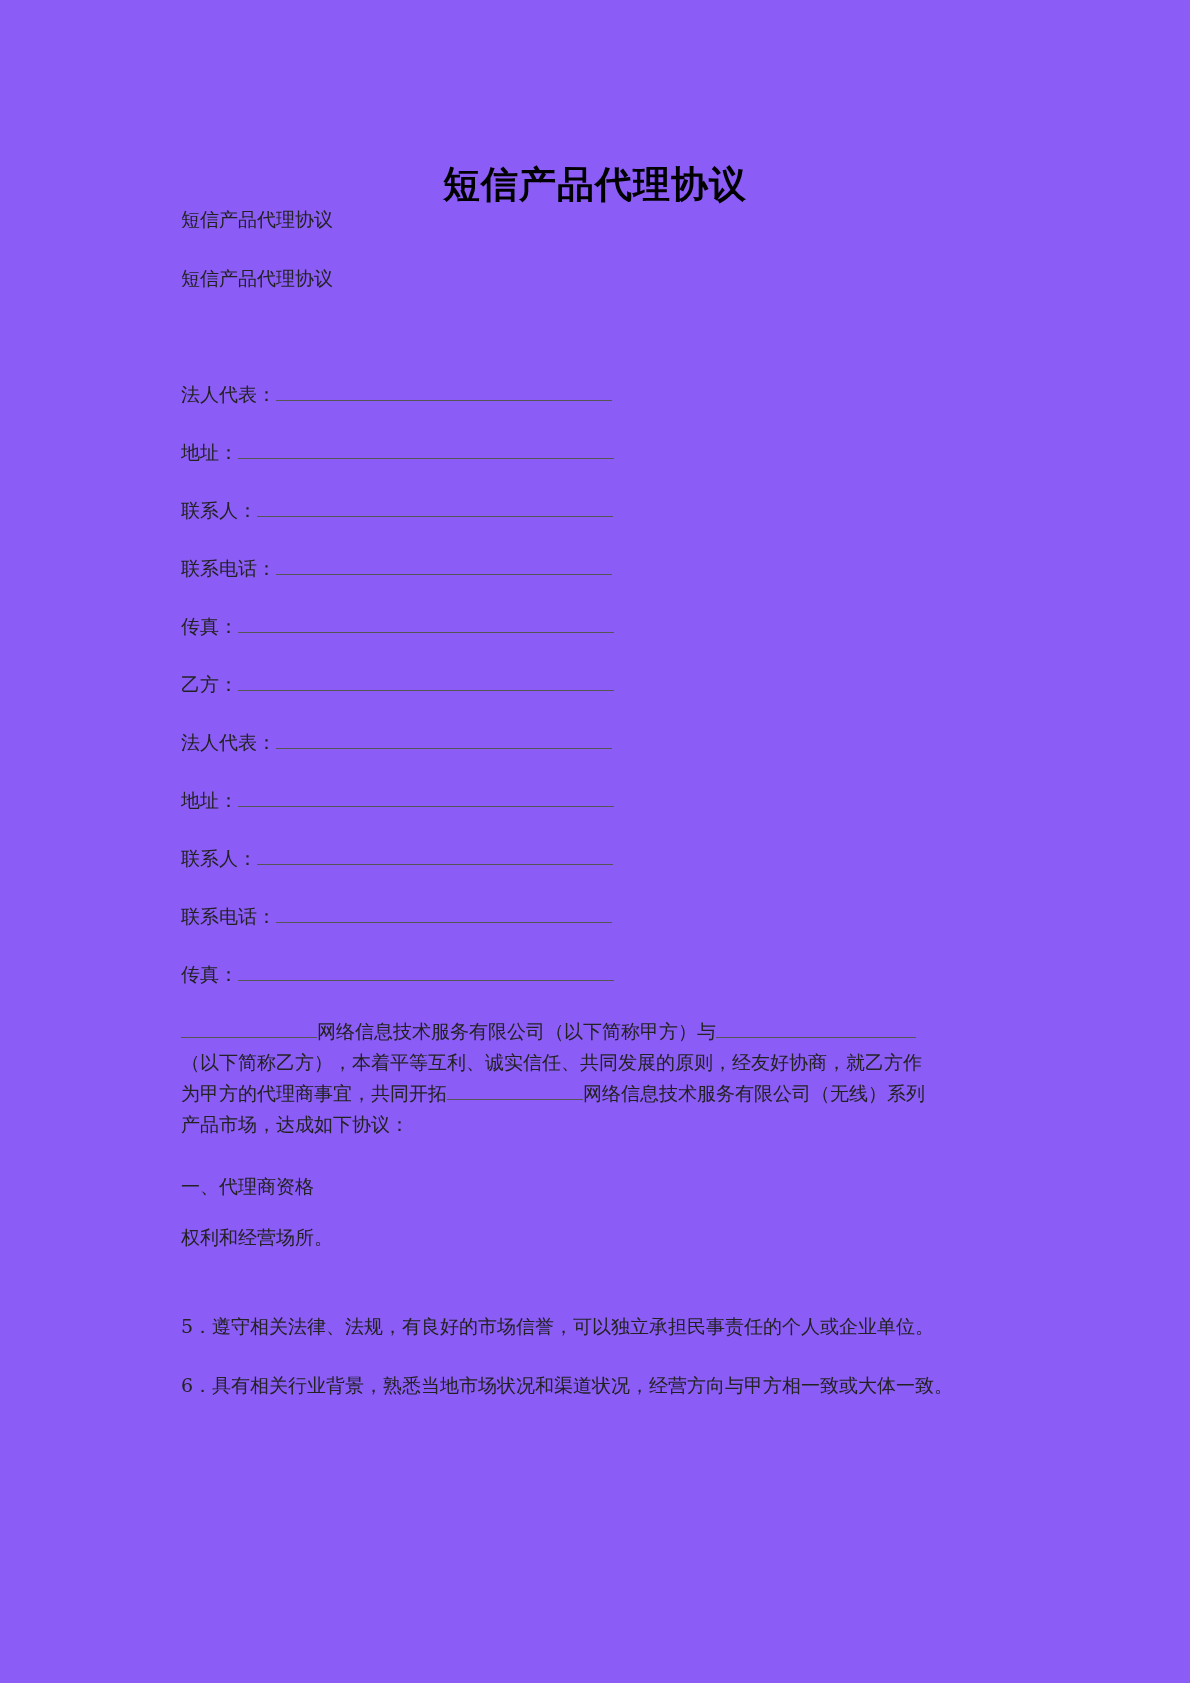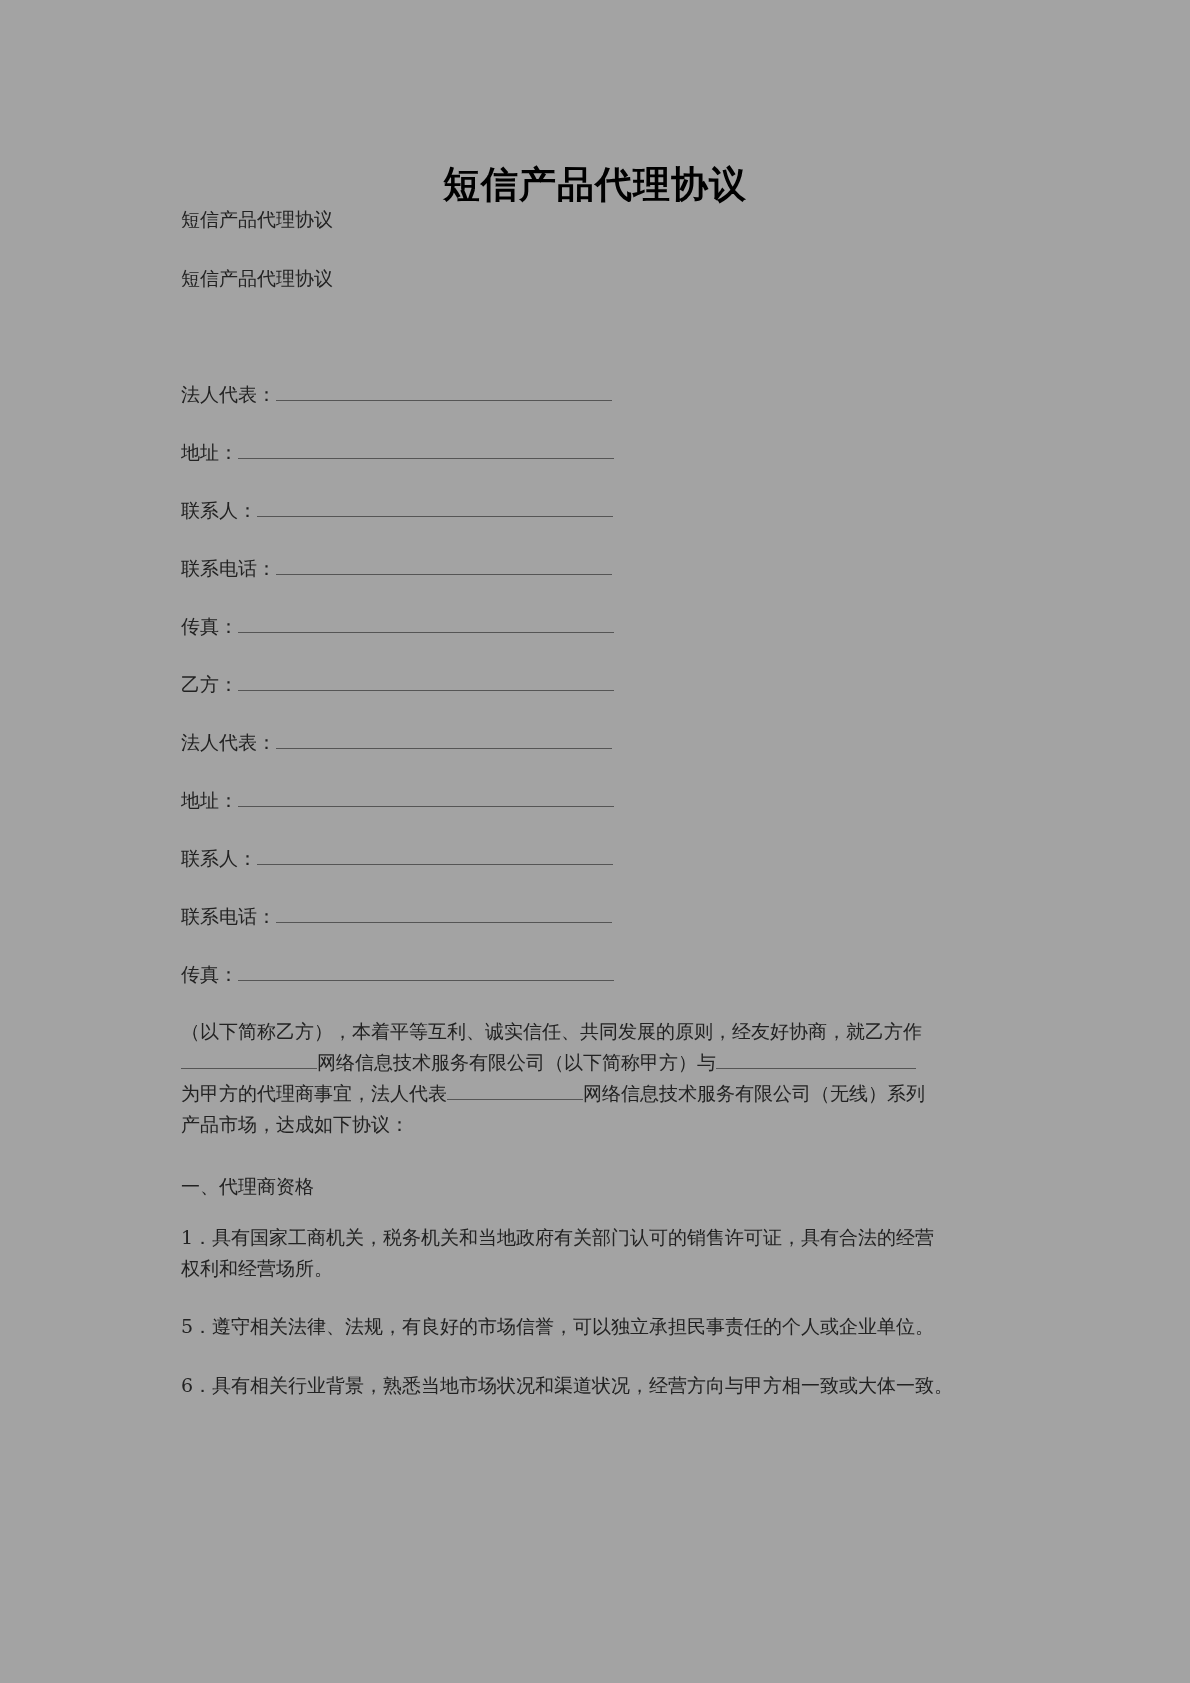--- a/index.html
+++ b/index.html
@@ -14,21 +14,21 @@
     overflow: hidden;
     font-family: "DejaVu Serif", "Liberation Serif", serif;
     color: #1a1a1a;
   }
   .page {
     position: absolute;
     left: 0;
     top: 0;
     width: 1190px;
     height: 1683px;
-    background: #a3a3a3;
+    background: #8b5cf6;
   }
   .title {
     position: absolute;
     left: 0;
     top: 160px;
     width: 1190px;
     text-align: center;
     font-size: 37px;
     font-weight: bold;
     color: #000;
@@ -101,30 +101,29 @@
     <span>联系人：</span><span class="blank" style="width:356px;"></span>
   </div>
   <div class="line" style="top:904px;">
     <span>联系电话：</span><span class="blank" style="width:336px;"></span>
   </div>
   <div class="line" style="top:962px;">
     <span>传真：</span><span class="blank" style="width:376px;"></span>
   </div>
 
   <div class="para" style="top:1016px;">
+    <span class="row"><span class="blank" style="width:136px;"></span><span>网络信息技术服务有限公司（以下简称甲方）与</span><span class="blank" style="width:200px;"></span></span>
     <span class="row">（以下简称乙方），本着平等互利、诚实信任、共同发展的原则，经友好协商，就乙方作</span>
-    <span class="row"><span class="blank" style="width:136px;"></span><span>网络信息技术服务有限公司（以下简称甲方）与</span><span class="blank" style="width:200px;"></span></span>
-    <span class="row"><span>为甲方的代理商事宜，法人代表</span><span class="blank" style="width:136px;"></span><span>网络信息技术服务有限公司（无线）系列</span></span>
+    <span class="row"><span>为甲方的代理商事宜，共同开拓</span><span class="blank" style="width:136px;"></span><span>网络信息技术服务有限公司（无线）系列</span></span>
     <span class="row">产品市场，达成如下协议：</span>
   </div>
 
   <div class="line" style="top:1174px;">一、代理商资格</div>
 
   <div class="para" style="top:1222px;">
-    <span class="row">1．具有国家工商机关，税务机关和当地政府有关部门认可的销售许可证，具有合法的经营</span>
     <span class="row">权利和经营场所。</span>
   </div>
 
   <div class="para" style="top:1311px;">
     <span class="row">5．遵守相关法律、法规，有良好的市场信誉，可以独立承担民事责任的个人或企业单位。</span>
   </div>
 
   <div class="para" style="top:1370px;">
     <span class="row">6．具有相关行业背景，熟悉当地市场状况和渠道状况，经营方向与甲方相一致或大体一致。</span>
   </div>

